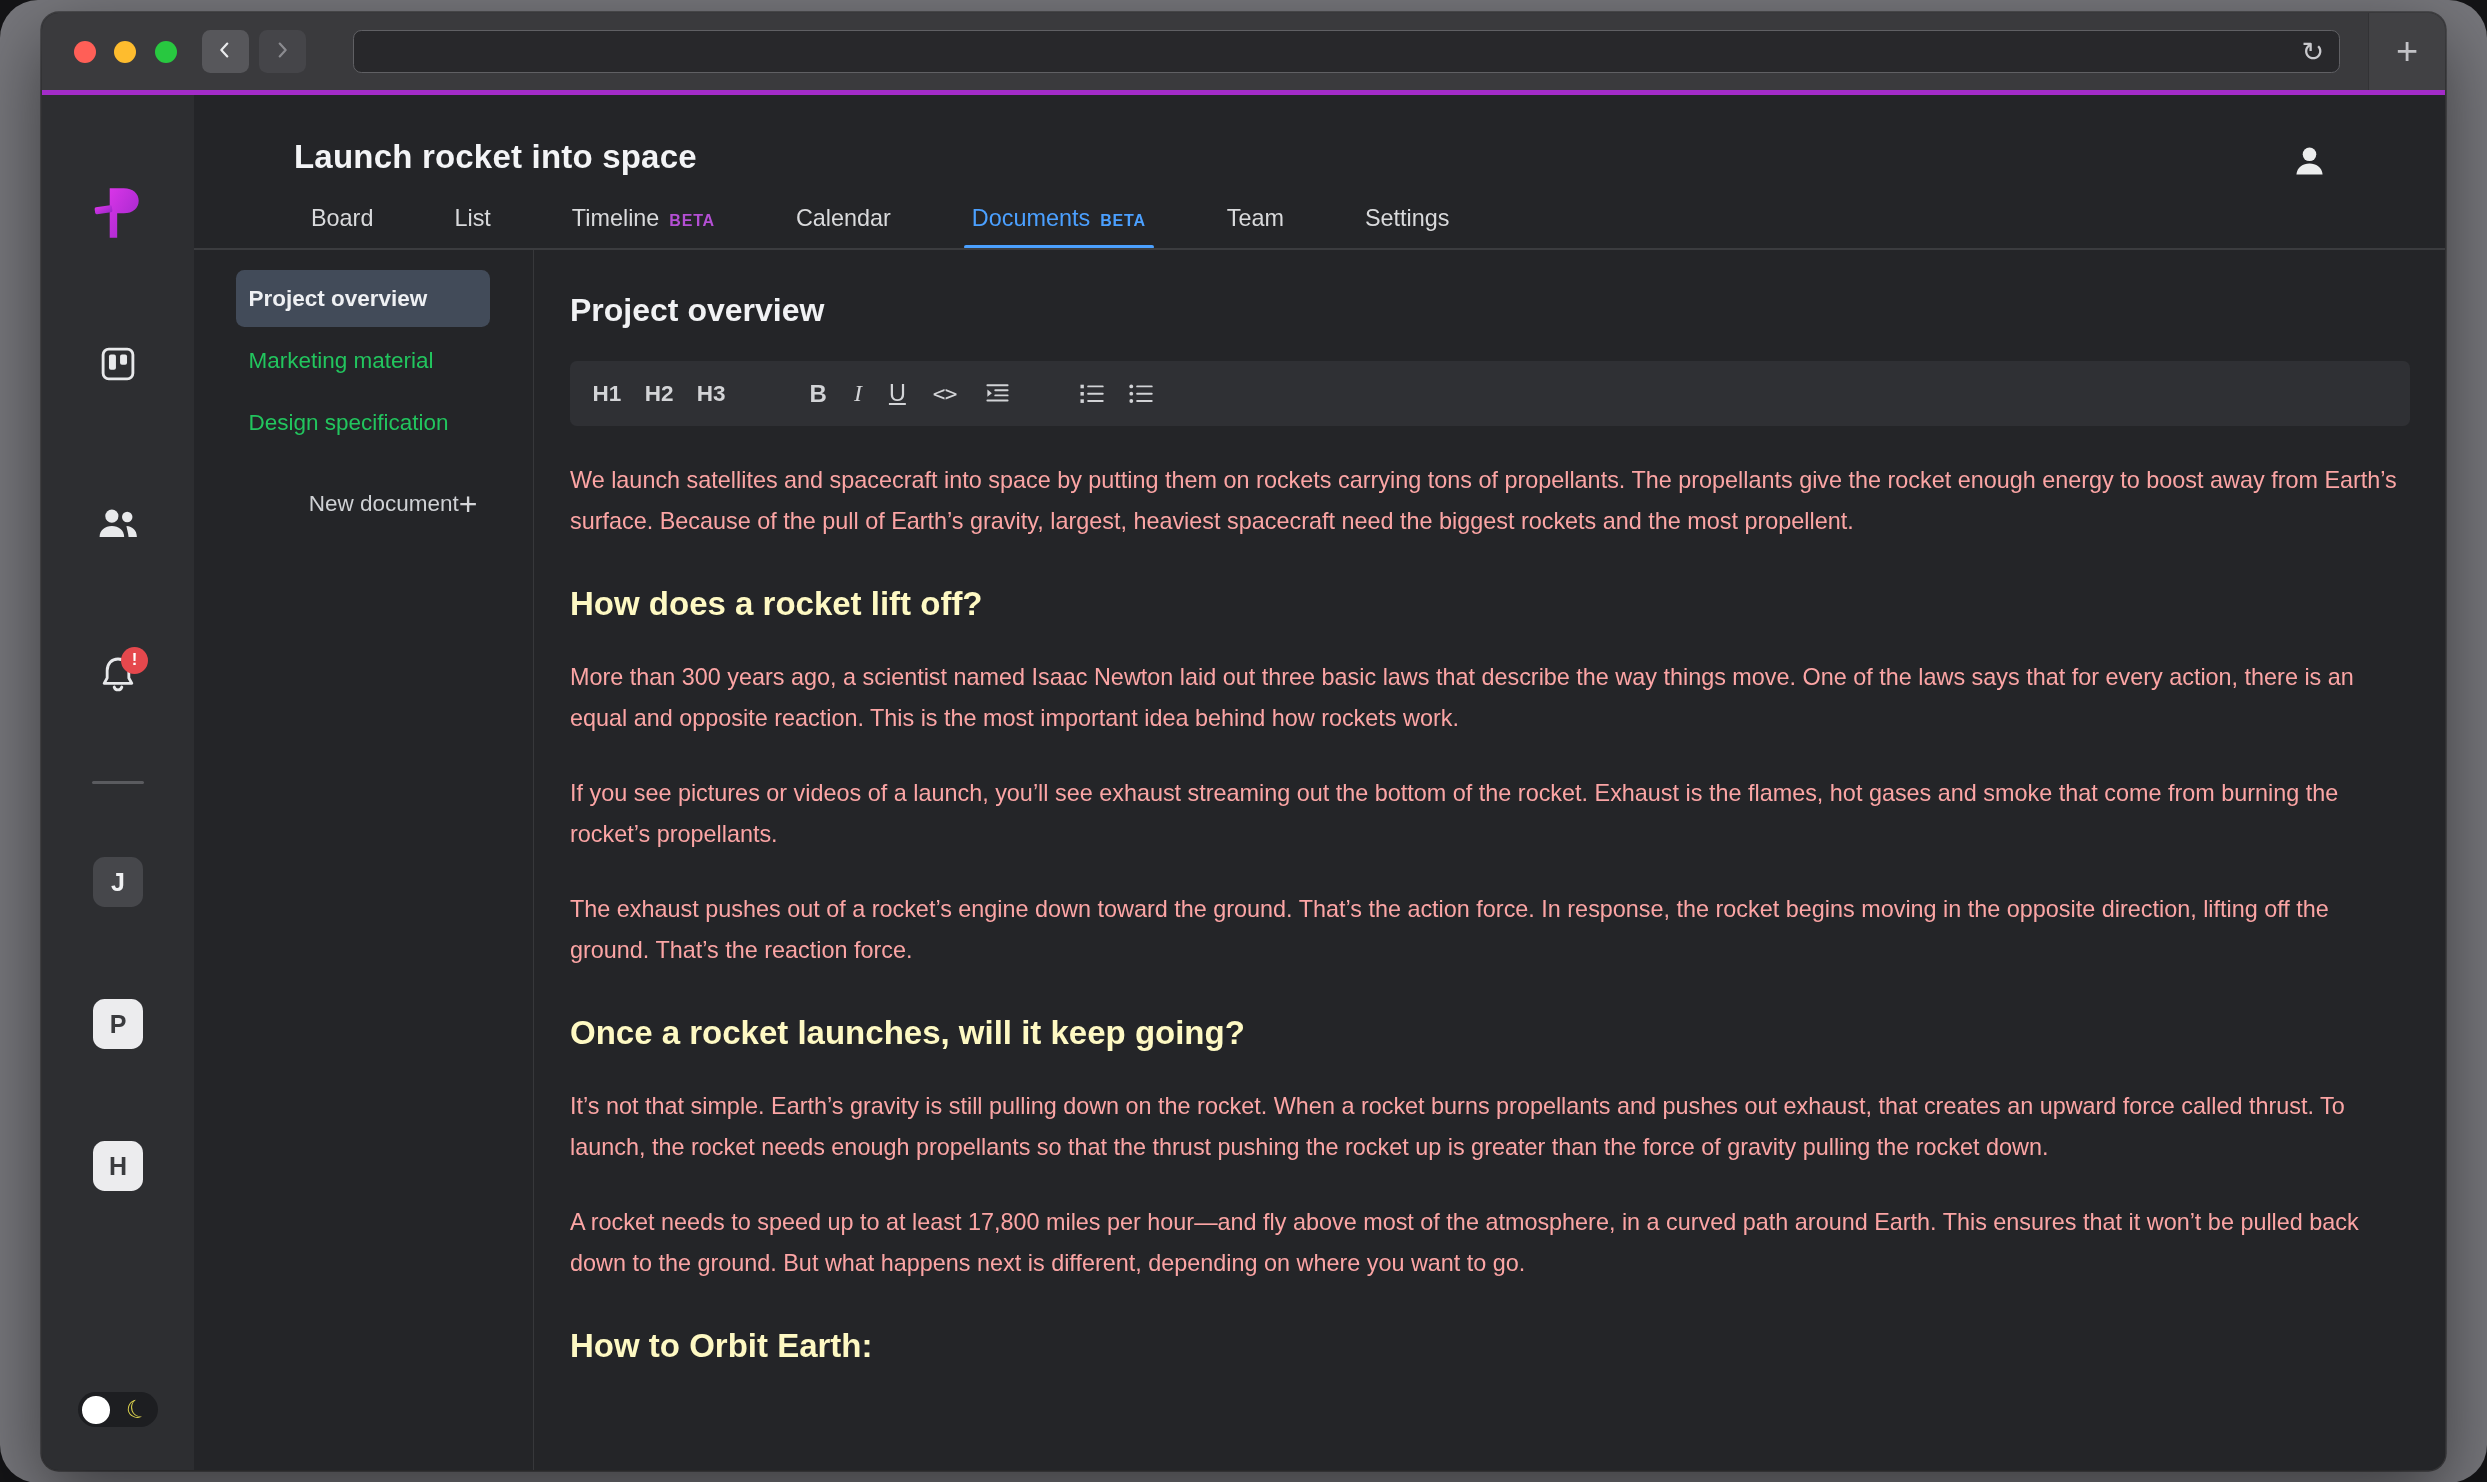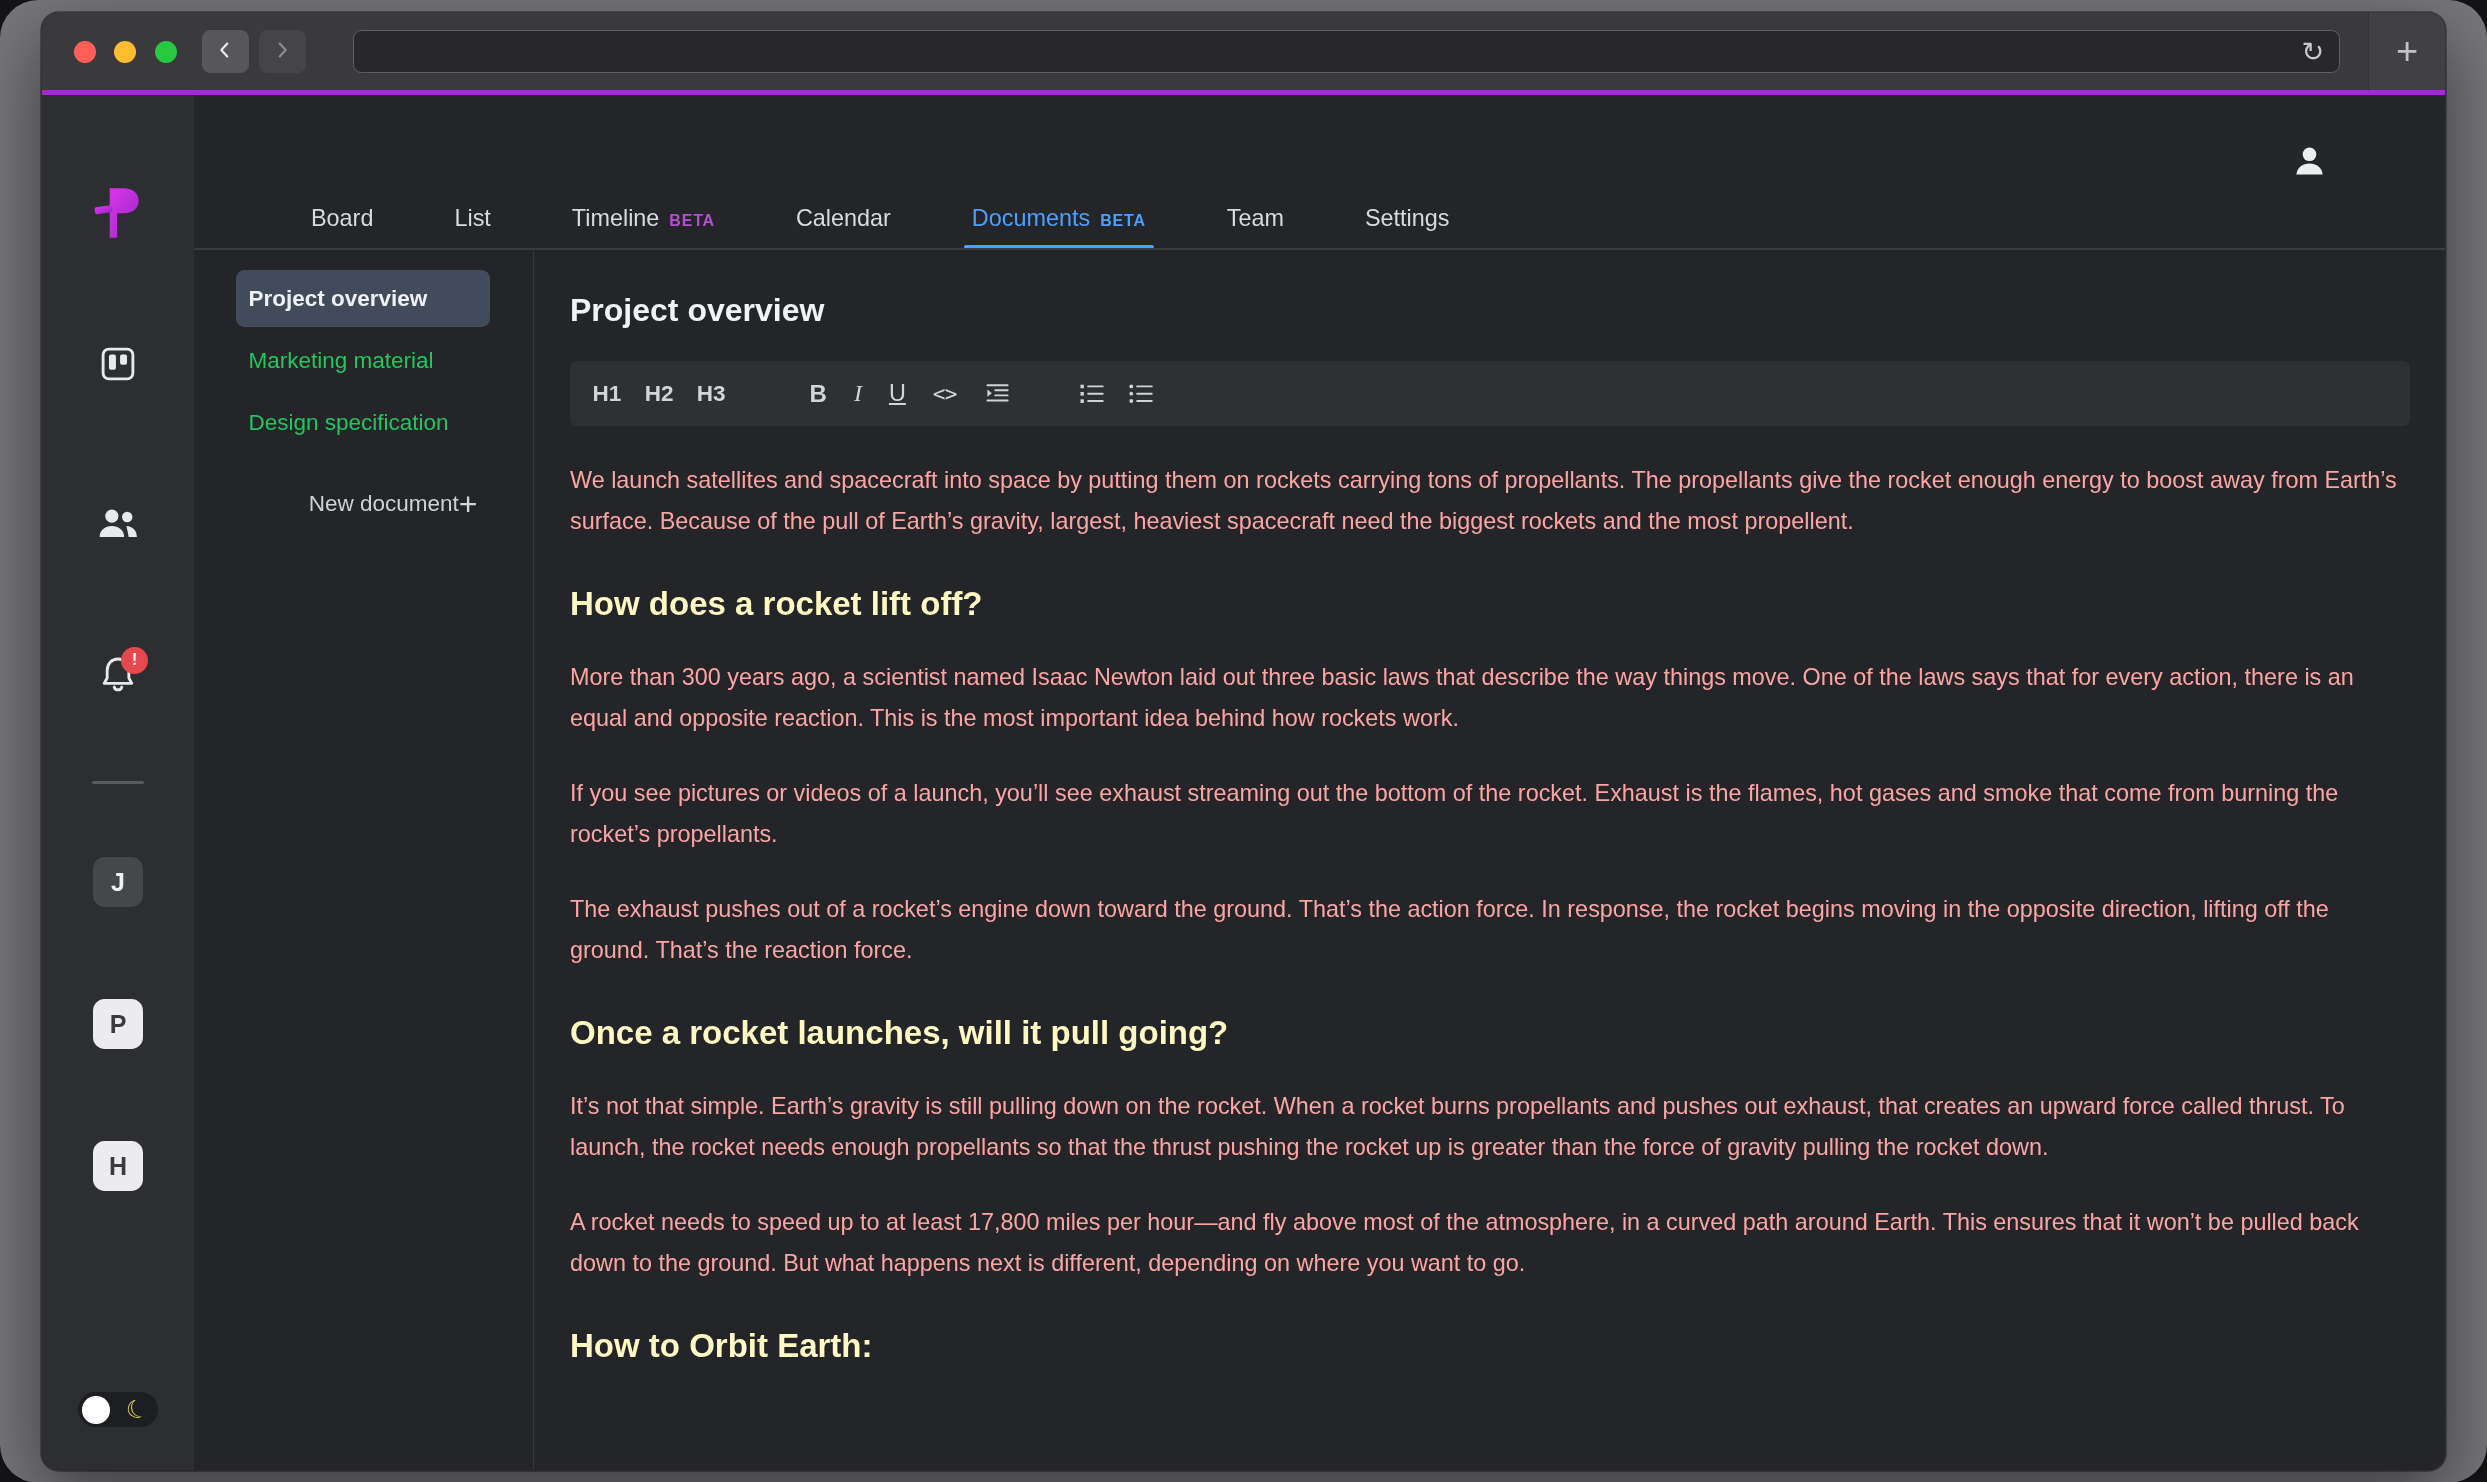--- a/index.html
+++ b/index.html
@@ -215,20 +215,21 @@
         <div class="centered avatar light av-2">P</div>
         <div class="centered avatar light av-3">H</div>
 
         <div class="centered toggle">
           <div class="knob"></div>
           <span class="moon">☾</span>
         </div>
       </div>
 
       <div class="main">
+        <div class="project-title">Launch rocket into space</div>
 
         <div class="profile">
           <svg width="37" height="37" viewBox="0 0 24 24">
             <circle cx="12" cy="8" r="4.4" fill="#eceded"></circle>
             <path d="M3.5 21c.6-4.6 4.2-7 8.5-7s7.9 2.4 8.5 7z" fill="#eceded"></path>
           </svg>
         </div>
 
         <div class="tabs">
           <div class="tab"><span>Board</span></div>
@@ -293,21 +294,21 @@
                 </span>
               </div>
             </div>
 
             <div class="doc-body">
               <p>We launch satellites and spacecraft into space by putting them on rockets carrying tons of propellants. The propellants give the rocket enough energy to boost away from Earth’s surface. Because of the pull of Earth’s gravity, largest, heaviest spacecraft need the biggest rockets and the most propellent.</p>
               <h2>How does a rocket lift off?</h2>
               <p>More than 300 years ago, a scientist named Isaac Newton laid out three basic laws that describe the way things move. One of the laws says that for every action, there is an equal and opposite reaction. This is the most important idea behind how rockets work.</p>
               <p>If you see pictures or videos of a launch, you’ll see exhaust streaming out the bottom of the rocket. Exhaust is the flames, hot gases and smoke that come from burning the rocket’s propellants.</p>
               <p>The exhaust pushes out of a rocket’s engine down toward the ground. That’s the action force. In response, the rocket begins moving in the opposite direction, lifting off the ground. That’s the reaction force.</p>
-              <h2>Once a rocket launches, will it pull going?</h2>
+              <h2>Once a rocket launches, will it keep going?</h2>
               <p>It’s not that simple. Earth’s gravity is still pulling down on the rocket. When a rocket burns propellants and pushes out exhaust, that creates an upward force called thrust. To launch, the rocket needs enough propellants so that the thrust pushing the rocket up is greater than the force of gravity pulling the rocket down.</p>
               <p>A rocket needs to speed up to at least 17,800 miles per hour—and fly above most of the atmosphere, in a curved path around Earth. This ensures that it won’t be pulled back down to the ground. But what happens next is different, depending on where you want to go.</p>
               <h2>How to Orbit Earth:</h2>
             </div>
           </div>
 
         </div>
       </div>
     </div>
   </div>

